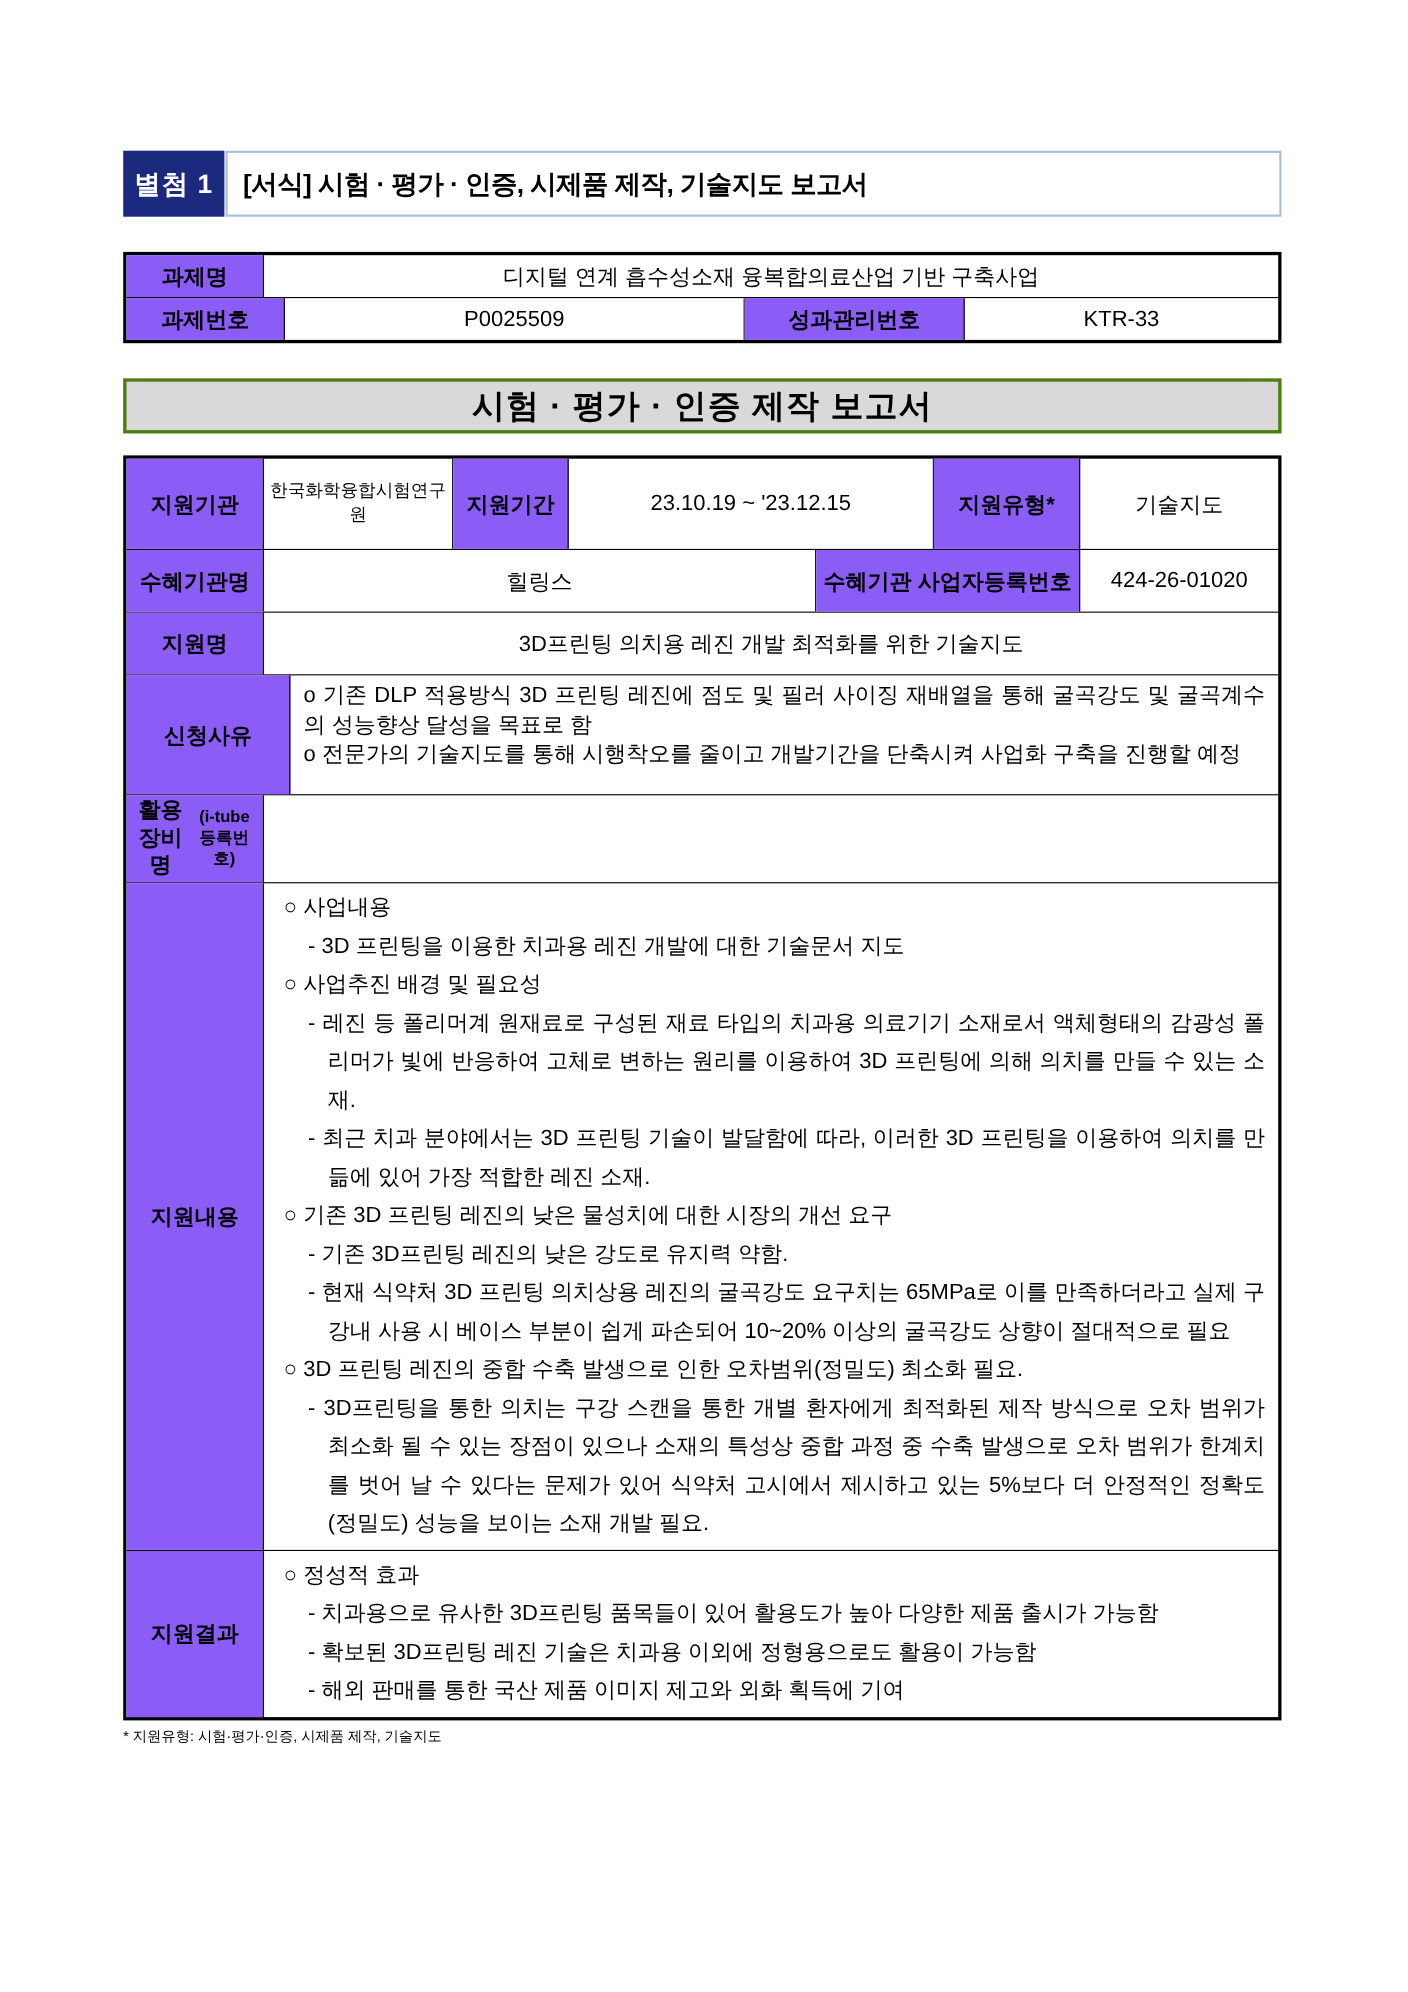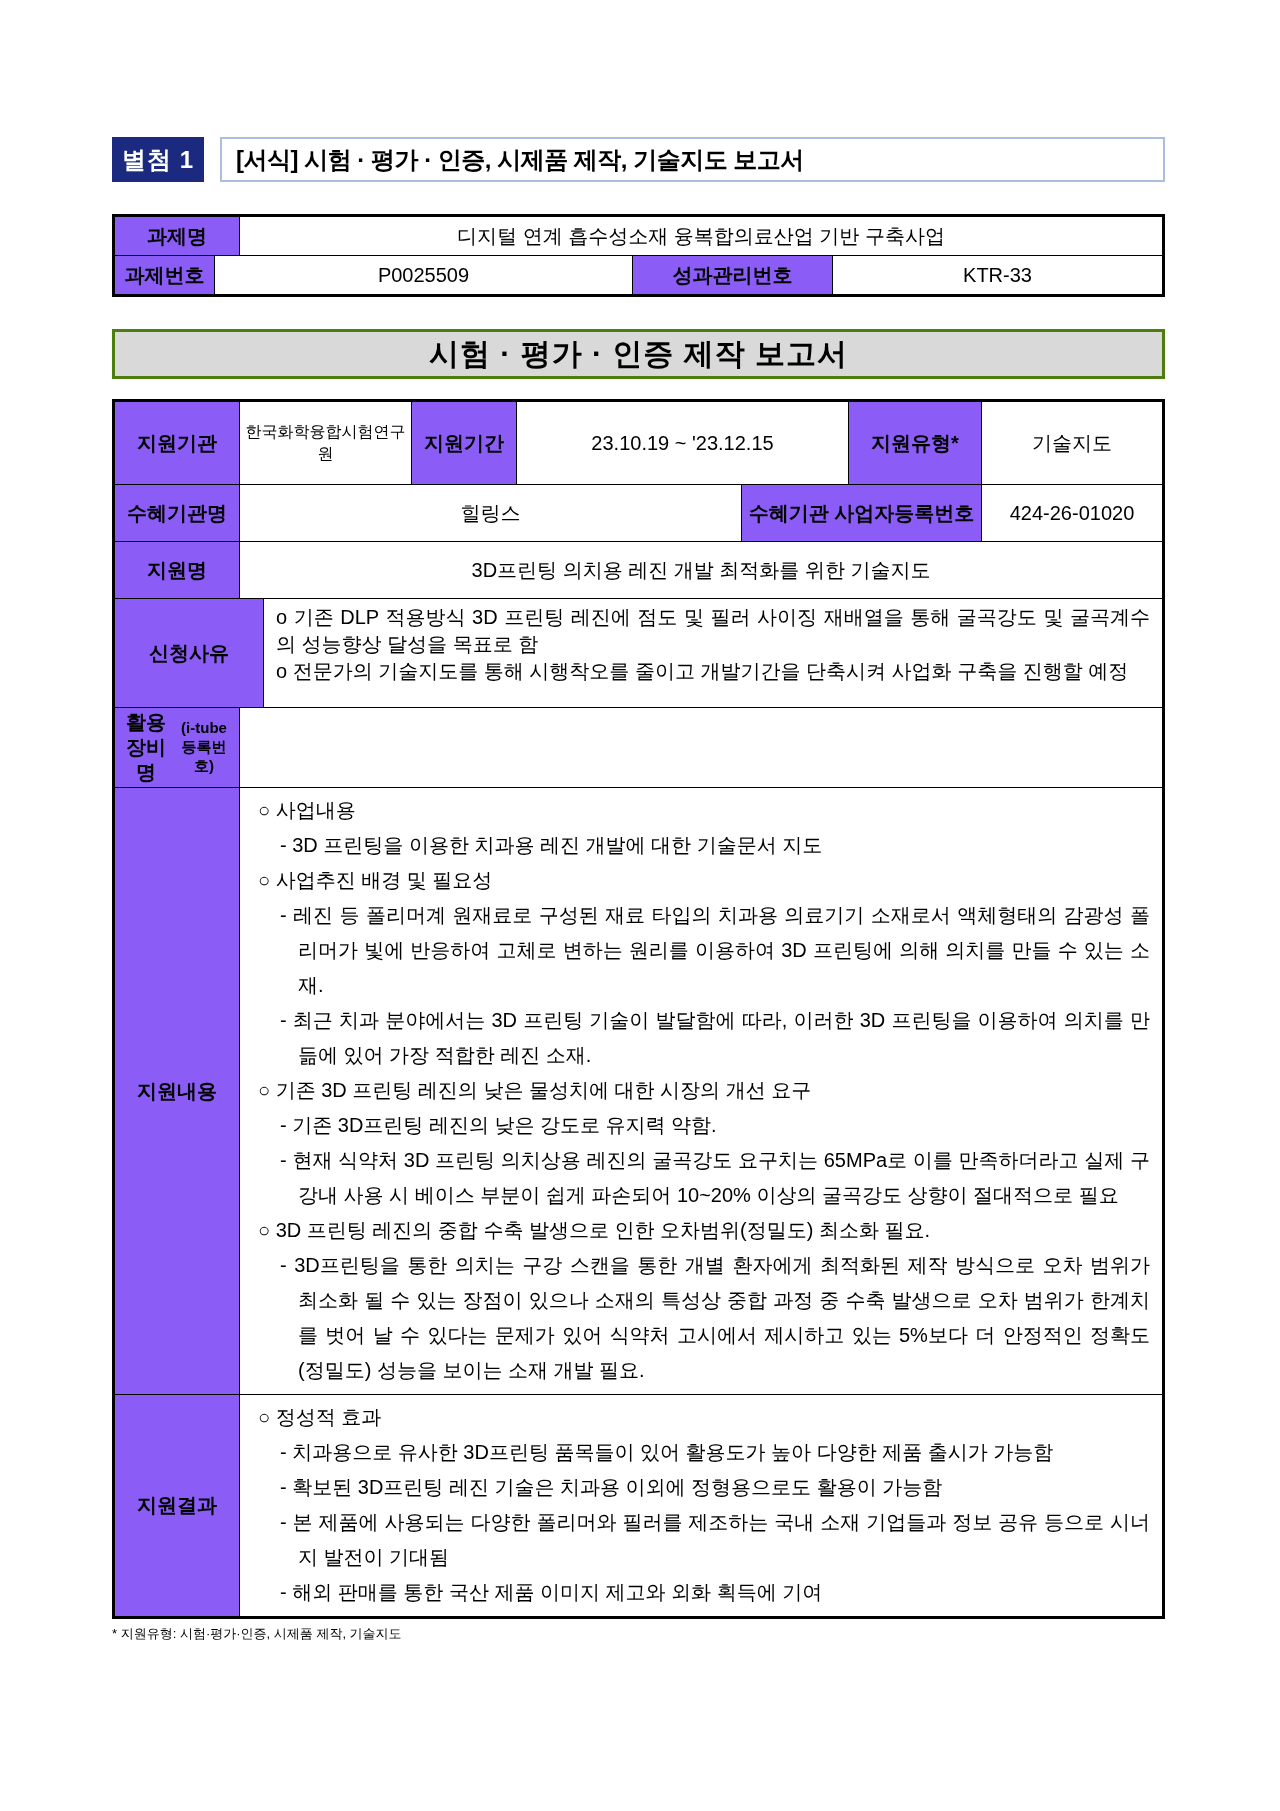--- a/index.html
+++ b/index.html
@@ -5,21 +5,21 @@
   html,body { margin:0; padding:0; }
   body {
     width:1280px; height:1811px; background:#ffffff; color:#000;
     font-family:"Liberation Sans","DejaVu Sans",sans-serif;
     -webkit-font-smoothing:antialiased;
   }
   .page { box-sizing:border-box; padding:137px 0 0 112px; }
   .content { width:1053px; }
 
   
-  .hdr-row { display:flex; align-items:stretch; gap:16px; height:45px; margin-bottom:32px; }
+  .hdr-row { display:flex; align-items:stretch; gap:1px; height:60px; margin-bottom:32px; }
   .badge {
     background:#1b2a7e; color:#fff; font-weight:bold; font-size:24px;
     width:92px; display:flex; align-items:center; justify-content:center; letter-spacing:1px;
   }
   .form-title-box {
     flex:1; border:2px solid #a9bfdd; display:flex; align-items:center;
     padding-left:14px; font-weight:bold; font-size:24px; letter-spacing:-0.5px;
   }
 
   
@@ -74,21 +74,21 @@
         <span>[서식] 시험 · 평가 · 인증, 시제품 제작, 기술지도 보고서</span>
       </div>
     </div>
 
     <div class="tbl tbl1">
       <div class="r">
         <div class="c lab" style="width:125px">과제명</div>
         <div class="c grow">디지털 연계 흡수성소재 융복합의료산업 기반 구축사업</div>
       </div>
       <div class="r">
-        <div class="c lab" style="width:100px">과제번호</div>
+        <div class="c lab" style="width:144px">과제번호</div>
         <div class="c" style="width:418px">P0025509</div>
         <div class="c lab" style="width:200px">성과관리번호</div>
         <div class="c grow">KTR-33</div>
       </div>
     </div>
 
     <div class="report-title">시험 · 평가 · 인증 제작 보고서</div>
 
     <div class="tbl tbl2">
 
@@ -144,21 +144,20 @@
             <div class="li dash">- 3D프린팅을 통한 의치는 구강 스캔을 통한 개별 환자에게 최적화된 제작 방식으로 오차 범위가 최소화 될 수 있는 장점이 있으나 소재의 특성상 중합 과정 중 수축 발생으로 오차 범위가 한계치를 벗어 날 수 있다는 문제가 있어 식약처 고시에서 제시하고 있는 5%보다 더 안정적인 정확도(정밀도) 성능을 보이는 소재 개발 필요.</div>
           </div>
       </div>
 
       <div class="r">
         <div class="c lab" style="width:125px">지원결과</div>
         <div class="c grow body-cell">
             <div class="li circle">○ 정성적 효과</div>
             <div class="li dash">- 치과용으로 유사한 3D프린팅 품목들이 있어 활용도가 높아 다양한 제품 출시가 가능함</div>
             <div class="li dash">- 확보된 3D프린팅 레진 기술은 치과용 이외에 정형용으로도 활용이 가능함</div>
-            <div class="li dash">- 본 제품에 사용되는 다양한 폴리머와 필러를 제조하는 국내 소재 기업들과 정보 공유 등으로 시너지 발전이 기대됨</div>
             <div class="li dash">- 해외 판매를 통한 국산 제품 이미지 제고와 외화 획득에 기여</div>
           </div>
       </div>
 
     </div>
 
     <div class="footnote">* 지원유형: 시험·평가·인증, 시제품 제작, 기술지도</div>
 
   </div>
 </div>

